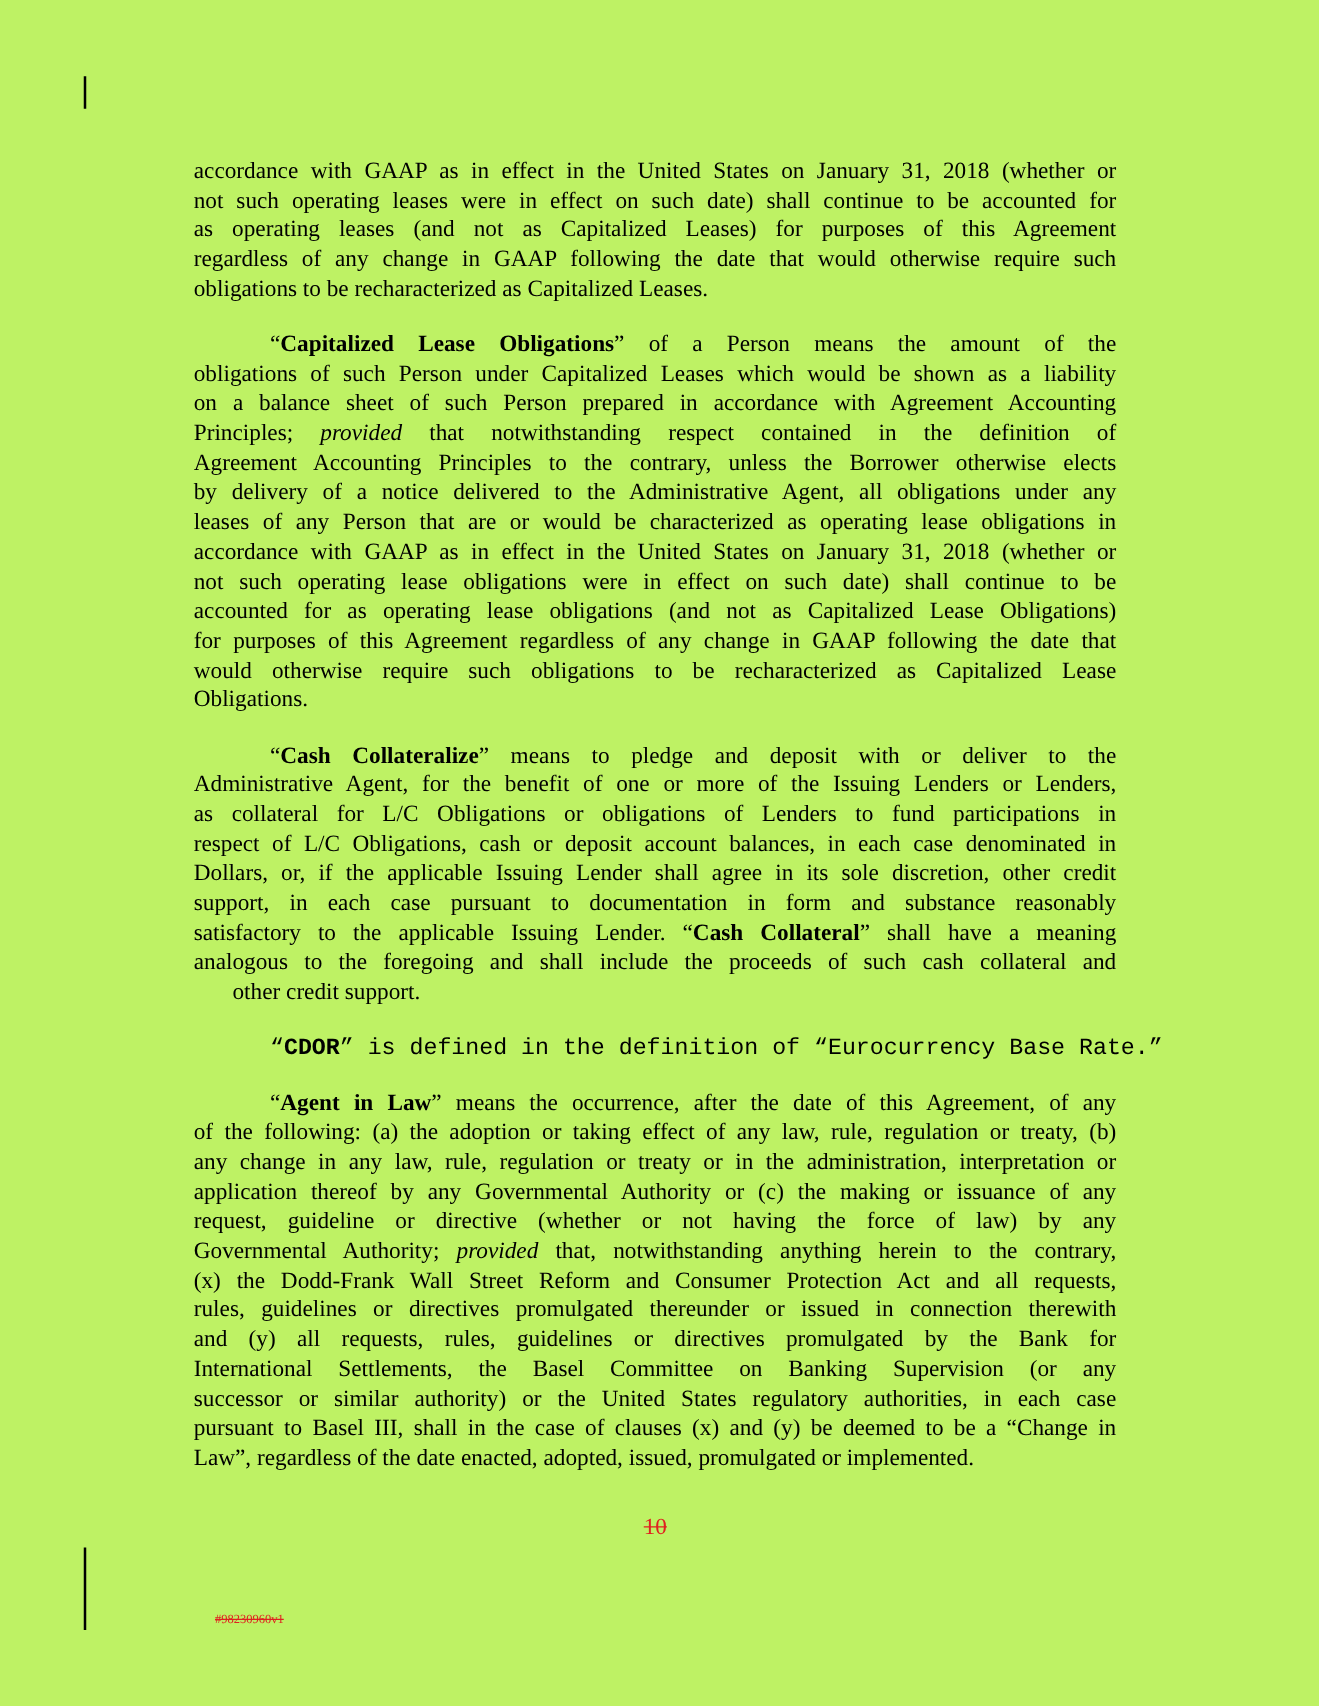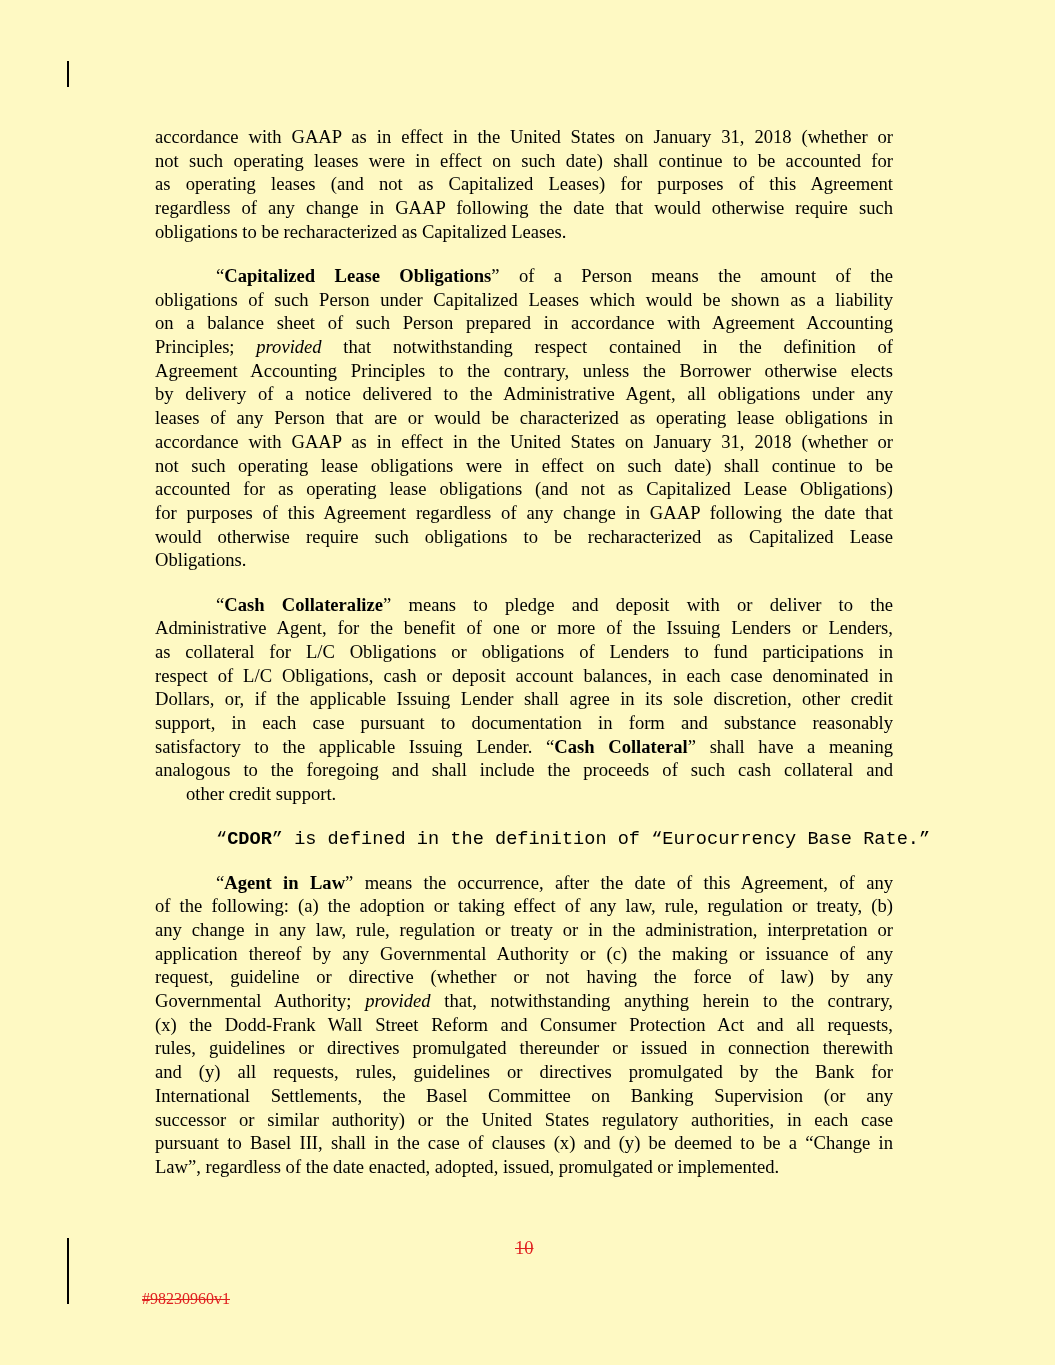--- a/index.html
+++ b/index.html
@@ -1,38 +1,38 @@
 <!DOCTYPE html>
 <html><head>
 <meta charset="utf-8">
 <style>
   html, body { margin: 0; padding: 0; background: #ffffff; }
   body { width: 1055px; height: 1365px; position: relative; overflow: hidden; }
-  .page { position: absolute; left: 0; top: 0; width: 1055px; height: 1365px; background: #fef9c3; }
+  .page { position: absolute; left: 0; top: 0; width: 1055px; height: 1365px; background: #bef264; }
   .change-bar { position: absolute; width: 2px; background: #000; }
   .bar-top { left: 67px; top: 61px; height: 26px; }
   .bar-bottom { left: 67px; top: 1238px; height: 66px; }
   .body-text {
     position: absolute; left: 155px; top: 125px; width: 738px;
     font-family: "Liberation Serif", serif; font-size: 18.6px; line-height: 23.7px; color: #000;
   }
   .para { margin: 0 0 20.6px 0; }
   .line { display: block; text-align: justify; text-align-last: justify; white-space: nowrap; height: 23.7px; }
   .line.last { text-align-last: left; }
   .line.indent { padding-left: 61px; }
   .line .fill { display: inline-block; width: 100%; text-align: justify; text-align-last: justify; }
   b { font-weight: bold; }
   i { }
   .page-number {
-    position: absolute; left: 515px; top: 1238px;
+    position: absolute; left: 515px; top: 1212px;
     font-family: "Liberation Serif", serif; font-size: 18.5px; color: #e02020; text-decoration: line-through;
   }
   .doc-id {
-    position: absolute; left: 142px; top: 1290px;
-    font-family: "Liberation Serif", serif; font-size: 16px; color: #e02020; text-decoration: line-through;
+    position: absolute; left: 172px; top: 1290px;
+    font-family: "Liberation Serif", serif; font-size: 10px; color: #e02020; text-decoration: line-through;
   }
 </style>
 </head>
 <body>
 
 <div class="page">
   <div class="change-bar bar-top"></div>
   <div class="change-bar bar-bottom"></div>
 
   <div class="body-text" id="body-text">

